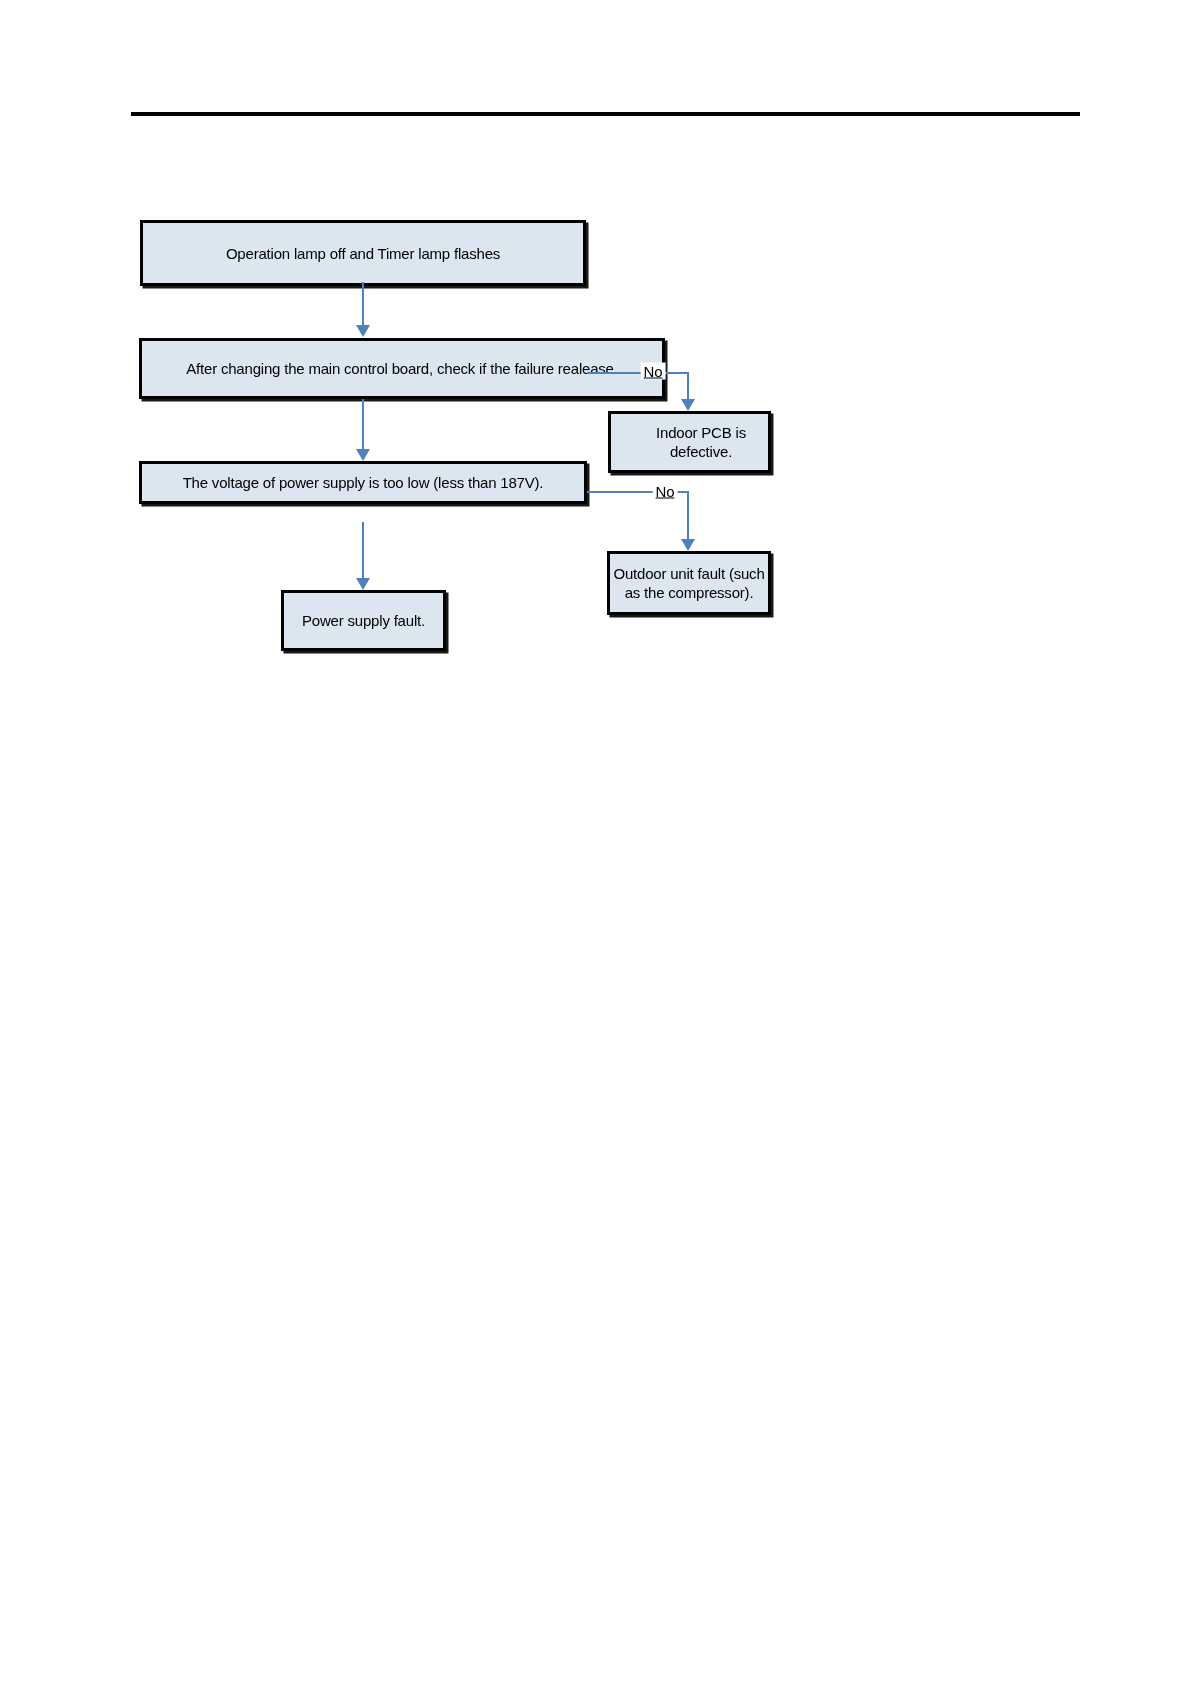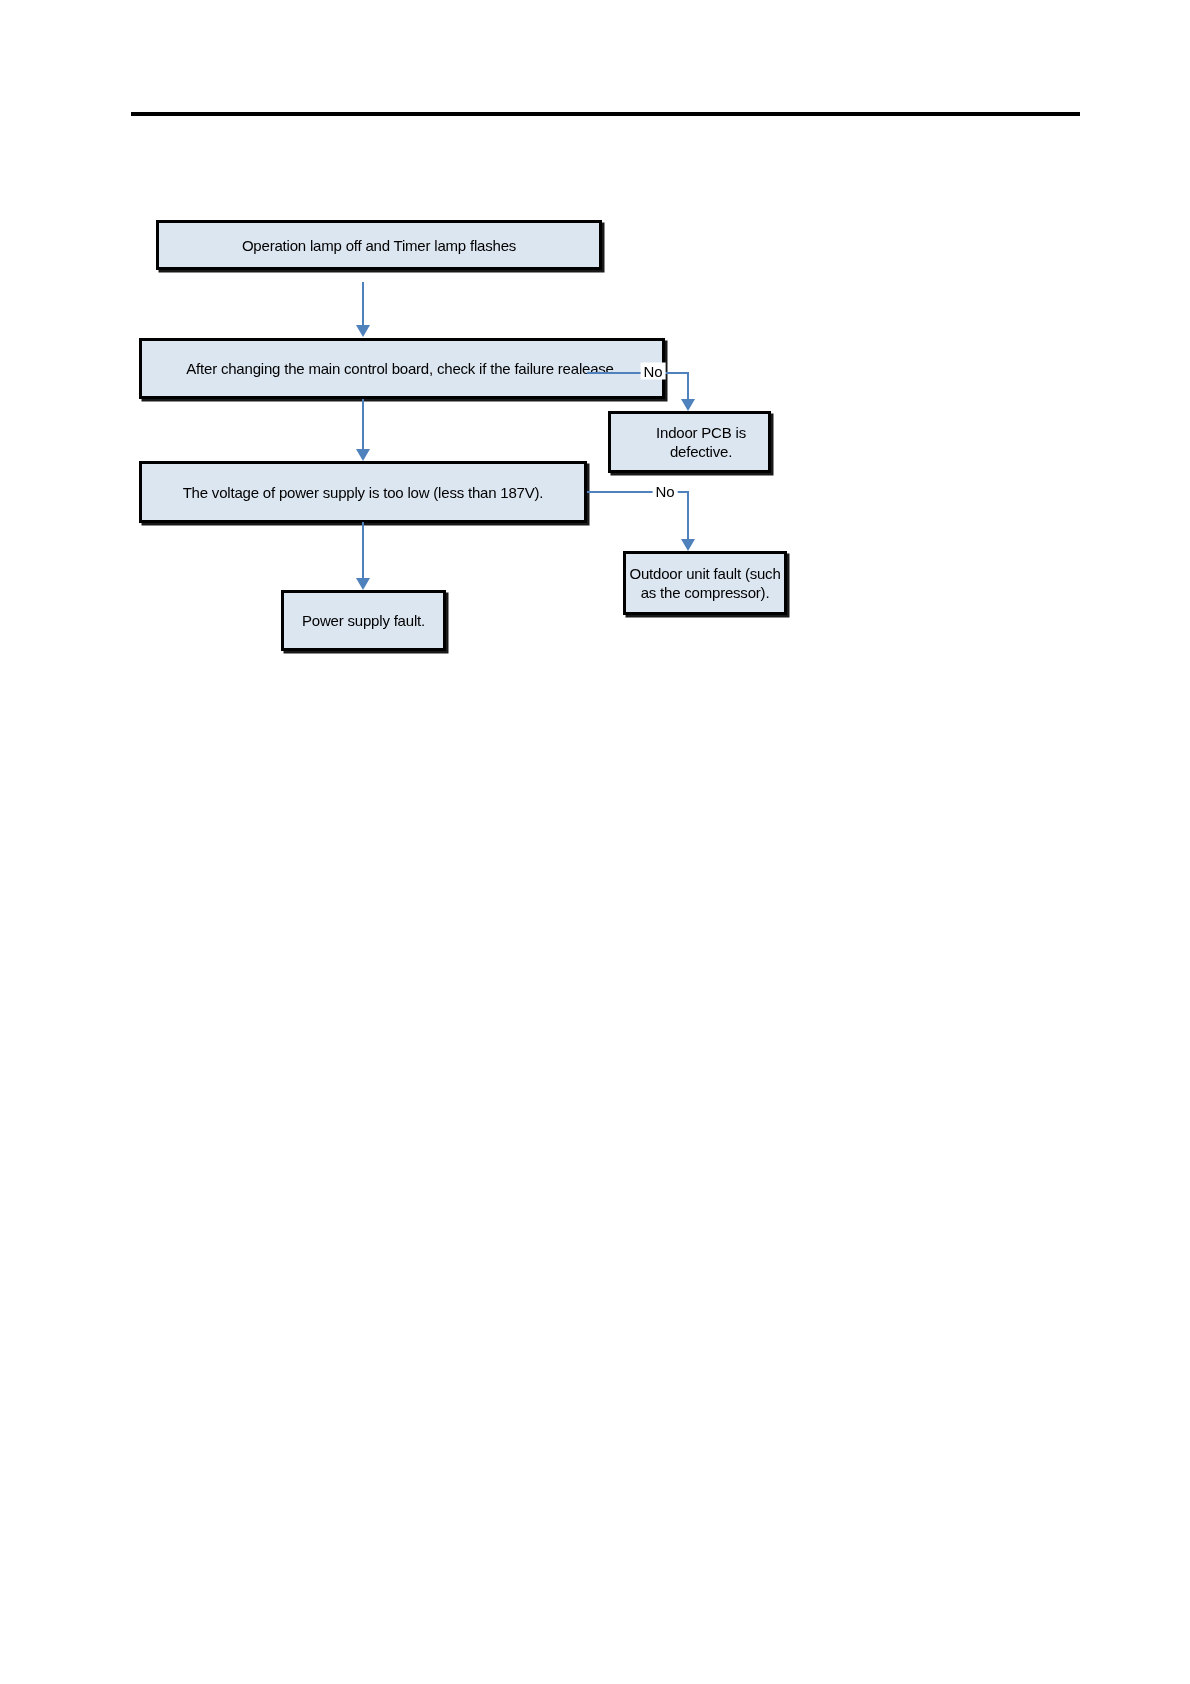--- a/index.html
+++ b/index.html
@@ -56,30 +56,31 @@
     border-top: 12px solid var(--connector, #4f81bd);
   }
   .edge-label {
     position: absolute;
     transform: translate(-50%, -50%);
     background: #ffffff;
     padding: 0 3px;
     font-size: 15px;
     letter-spacing: -0.2px;
     line-height: 17px;
+    text-decoration: underline;
   }
 </style>
 </head>
 <body>
 
 <div class="page">
 
   <div class="top-rule"></div>
 
-  <div class="node nowrap" style="left:156px; top:220px; width:446px; height:50px;">
+  <div class="node nowrap" style="left:140px; top:220px; width:446px; height:66px;">
     <span class="node-label">Operation lamp off and Timer lamp flashes</span>
   </div>
 
   <div class="vline" style="left:361.75px; top:282px; height:43px;"></div>
   <div class="arrowhead-down" style="left:356px; top:325px;"></div>
 
   <div class="node nowrap" style="left:139px; top:338px; width:526px; height:61px;">
     <span class="node-label">After changing the main control board, check if the failure realease.</span>
   </div>
 
@@ -88,30 +89,30 @@
   <div class="arrowhead-down" style="left:681px; top:399px;"></div>
   <span class="edge-label" style="left:653px; top:371px;">No</span>
 
   <div class="node" style="left:608px; top:411px; width:163px; height:62px;padding-left:25px;">
     <span class="node-label">Indoor PCB is defective.</span>
   </div>
 
   <div class="vline" style="left:361.75px; top:399px; height:50px;"></div>
   <div class="arrowhead-down" style="left:356px; top:449px;"></div>
 
-  <div class="node nowrap" style="left:139px; top:461px; width:448px; height:62px;text-align:center;">
+  <div class="node nowrap" style="left:139px; top:461px; width:448px; height:43px;text-align:center;">
     <span class="node-label">The voltage of power supply is too low (less than 187V).</span>
   </div>
 
   <div class="hline" style="left:587px; top:490.75px; width:102px;"></div>
   <div class="vline" style="left:686.75px; top:490.75px; height:48px;"></div>
   <div class="arrowhead-down" style="left:681px; top:539px;"></div>
   <span class="edge-label" style="left:665px; top:491px;">No</span>
 
-  <div class="node" style="left:607px; top:551px; width:164px; height:64px;margin-left:16px;">
+  <div class="node" style="left:607px; top:551px; width:164px; height:64px;">
     <span class="node-label">Outdoor unit fault (such as the compressor).</span>
   </div>
 
   <div class="vline" style="left:361.75px; top:522px; height:56px;"></div>
   <div class="arrowhead-down" style="left:356px; top:578px;"></div>
 
   <div class="node nowrap" style="left:281px; top:590px; width:165px; height:61px;align-items:center;">
     <span class="node-label">Power supply fault.</span>
   </div>
 

